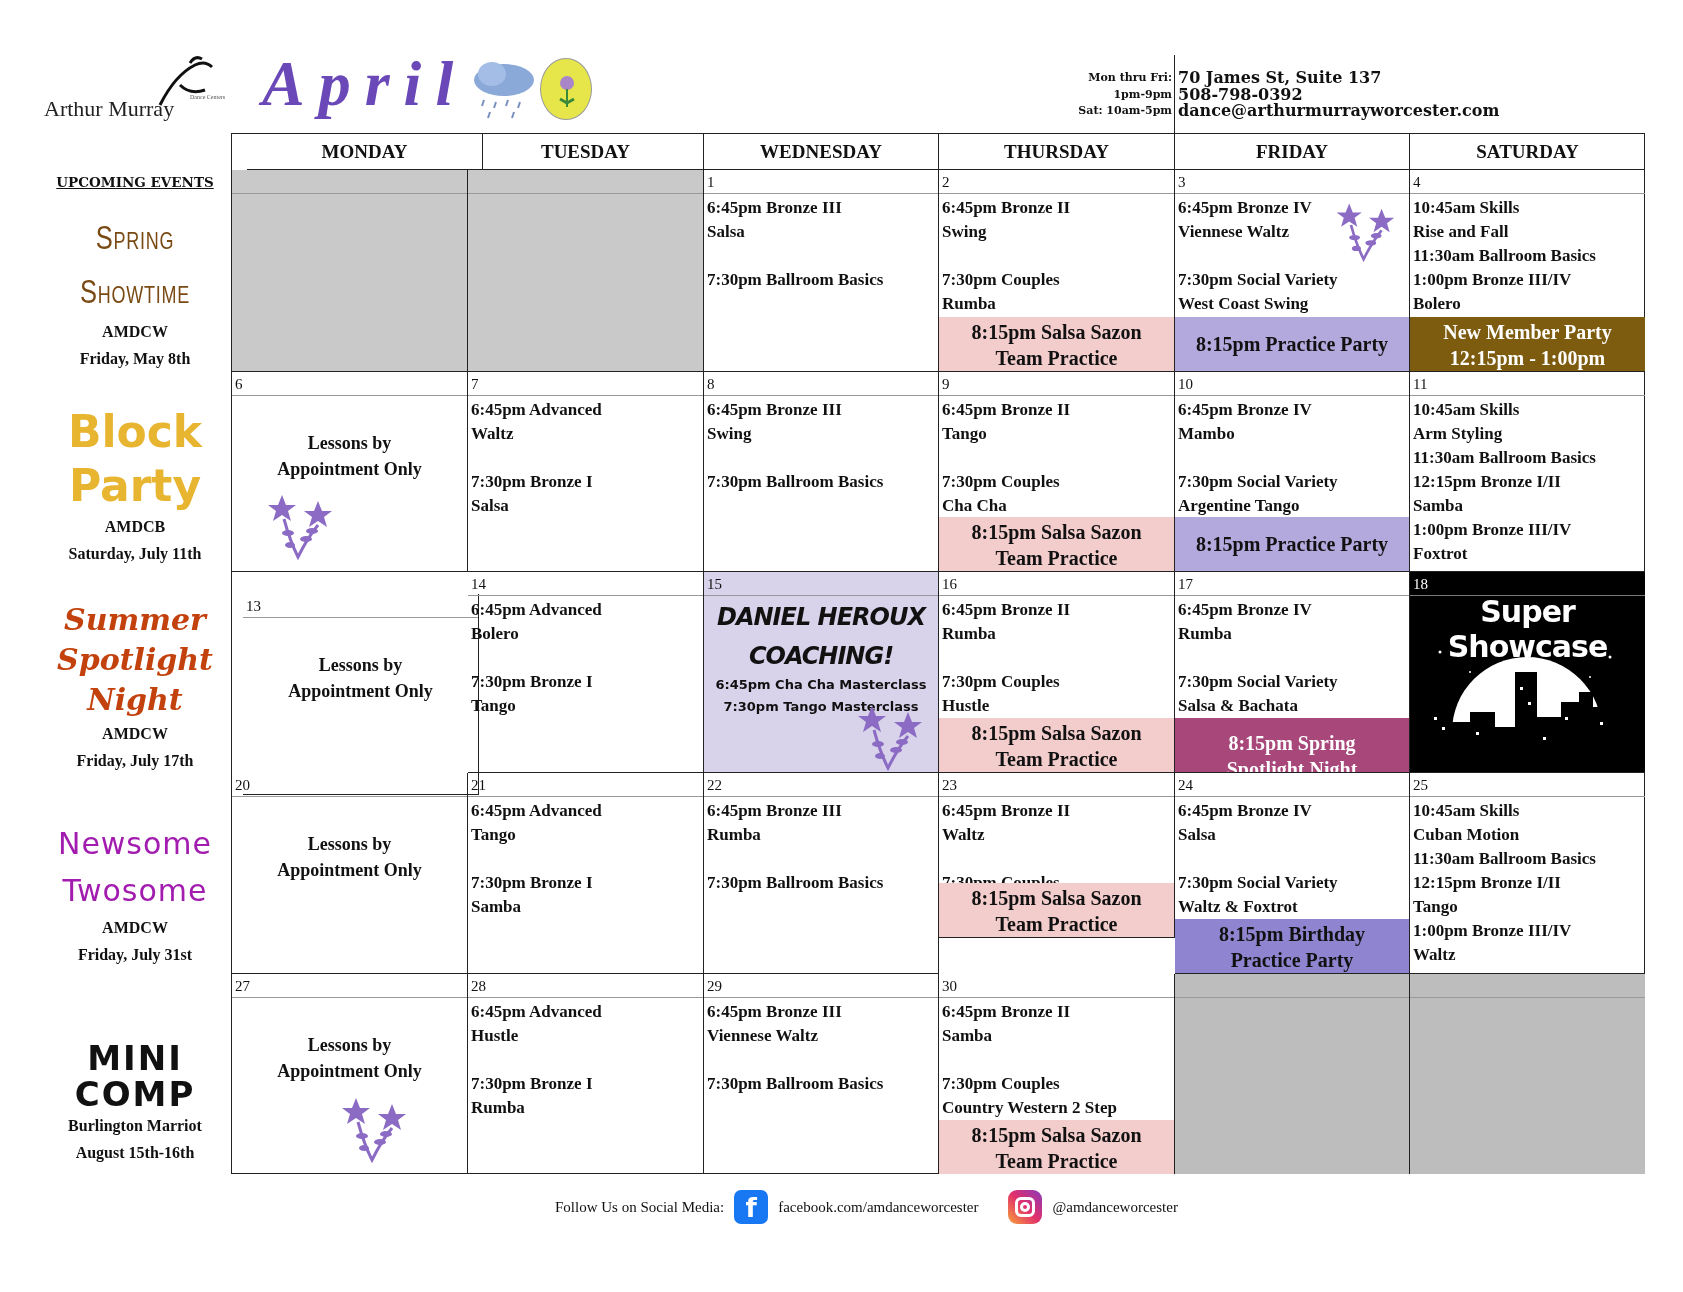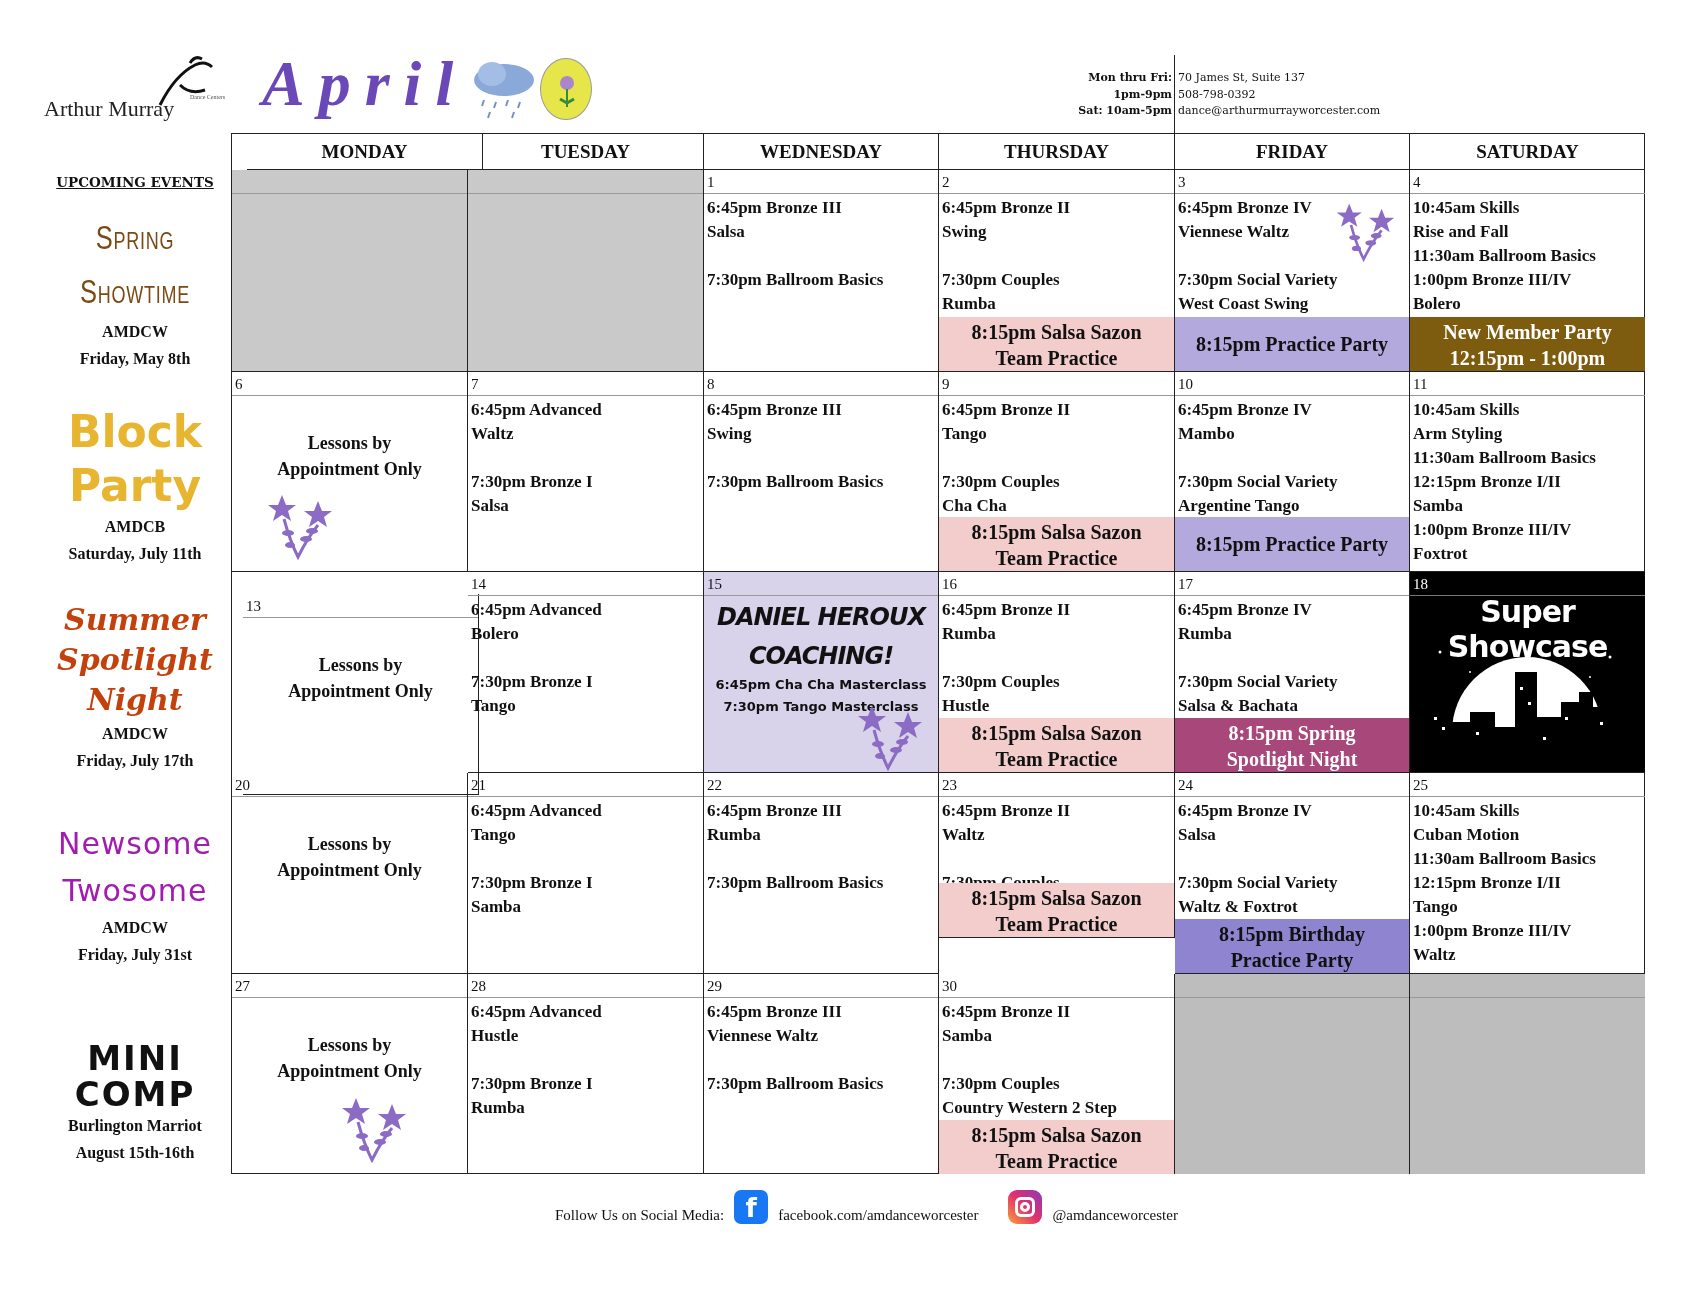--- a/index.html
+++ b/index.html
@@ -7,21 +7,21 @@
   body{position:relative;font-family:"DejaVu Serif",serif;color:#111;}
   .abs{position:absolute;}
   
   .logo{left:40px;top:55px;width:190px;height:75px;}
   .logo-text{position:absolute;left:4px;bottom:8px;font-family:"Liberation Serif",serif;font-size:22px;color:#222;}
   .logo-sub{position:absolute;left:150px;bottom:30px;font-size:6px;color:#555;font-family:"Liberation Serif",serif;}
   .month{left:262px;top:52px;font-family:"Liberation Serif",serif;font-style:italic;font-weight:bold;font-size:64px;letter-spacing:14px;color:#6a48b8;line-height:1;}
   .cloud{left:470px;top:60px;width:68px;height:62px;}
   .flower-oval{left:540px;top:58px;width:52px;height:62px;border-radius:50%;background:#e6e64a;border:1px solid #999;}
   .hours{left:1060px;top:70px;width:112px;text-align:right;font-size:11px;line-height:16.5px;font-weight:bold;}
-  .contact{left:1178px;top:70px;font-size:11px;line-height:16.5px;font-weight:normal;}
+  .contact{left:1178px;top:70px;font-size:16px;line-height:16.5px;font-weight:bold;}
   .vline{left:1174px;top:55px;width:1px;height:78px;background:#222;}
   
   .side{left:40px;width:190px;text-align:center;}
   .upcoming{top:174px;font-size:13.5px;font-weight:bold;text-decoration:underline;}
   .ev-title{font-weight:normal;}
   .ev-sub{font-size:16px;font-weight:bold;line-height:27px;font-family:"Liberation Serif",serif;}
   .ev1{top:210px;}
   .ev1 .ev-title{font-family:"Liberation Sans Narrow","Liberation Sans",sans-serif;font-size:34px;color:#7a4a14;line-height:54px;font-variant:small-caps;letter-spacing:1px;transform:scaleX(.75);}
   .ev2{top:405px;}
   .ev2 .ev-title{font-family:"DejaVu Sans",sans-serif;font-size:44px;font-weight:bold;color:#e8b530;line-height:54px;}
@@ -38,32 +38,32 @@
   .daynum{height:24px;border-bottom:1px solid #999;font-size:15px;line-height:24px;padding-left:3px;font-family:"Liberation Serif",serif;}
   .gray{background:#c9c9c9;}
   .gray2{background:#bdbdbd;}
   .body{padding:2px 3px;font-size:17px;font-weight:bold;line-height:24px;font-family:"Liberation Serif",serif;}
   .gap{height:24px;}
   .sat-body{padding:2px 3px;font-size:17px;font-weight:bold;line-height:24px;font-family:"Liberation Serif",serif;}
   .band{position:absolute;left:0;right:0;bottom:0;text-align:center;font-weight:bold;font-size:20px;line-height:26px;font-family:"Liberation Serif",serif;}
   .band.pink{background:#f3cccc;height:54px;padding-top:2px;}
   .band.lav{background:#b3a9dc;height:54px;line-height:54px;}
   .band.gold{background:#7d5c0f;color:#fff;height:54px;padding-top:2px;}
-  .band.plum{background:#a8487a;color:#fff;height:54px;padding-top:2px;}
+  .band.plum{background:#a8487a;color:#fff;height:54px;padding-top:12px;}
   .band.purple{background:#8f84cf;height:54px;padding-top:2px;}
   .lessons{text-align:center;font-size:18px;font-weight:bold;line-height:26px;padding-top:34px;font-family:"Liberation Serif",serif;}
   .coach{background:#d8d2ea;}
   .coach-title{text-align:center;font-family:"DejaVu Sans",sans-serif;font-style:italic;font-weight:bold;font-size:24px;line-height:35px;margin-top:4px;letter-spacing:-1px;}
   .coach-line{text-align:center;font-family:"DejaVu Sans",sans-serif;font-size:13px;font-weight:bold;line-height:22px;}
   .showcase{background:#000;}
   .showcase .daynum{color:#fff;border-bottom:1px solid #777;background:#000;}
   .showcase-title{position:absolute;left:0;right:0;top:22px;text-align:center;color:#fff;font-family:"DejaVu Sans",sans-serif;font-weight:bold;font-size:30px;letter-spacing:-1px;}
   .flower{position:absolute;}
   
-  .footer{left:555px;top:1190px;font-size:15px;font-family:"Liberation Serif",serif;display:flex;align-items:flex-end;gap:10px;}
+  .footer{left:555px;top:1190px;font-size:15px;font-family:"Liberation Serif",serif;display:flex;align-items:center;gap:10px;}
   .fb{width:34px;height:34px;background:#1877f2;border-radius:7px;color:#fff;font-family:"DejaVu Sans",sans-serif;font-weight:bold;font-size:26px;text-align:center;line-height:36px;}
   .ig{width:34px;height:34px;border-radius:9px;background:linear-gradient(45deg,#f9a13a,#e1306c 50%,#8a3ab9);position:relative;}
   .ig::before{content:"";position:absolute;left:7px;top:7px;width:20px;height:20px;border:3px solid #fff;border-radius:6px;box-sizing:border-box;}
   .ig::after{content:"";position:absolute;left:12px;top:12px;width:10px;height:10px;border:3px solid #fff;border-radius:50%;box-sizing:border-box;}
 </style>
 </head>
 <body>
 
 <div class="abs logo">
   <svg width="70" height="55" style="position:absolute;left:110px;top:0">

